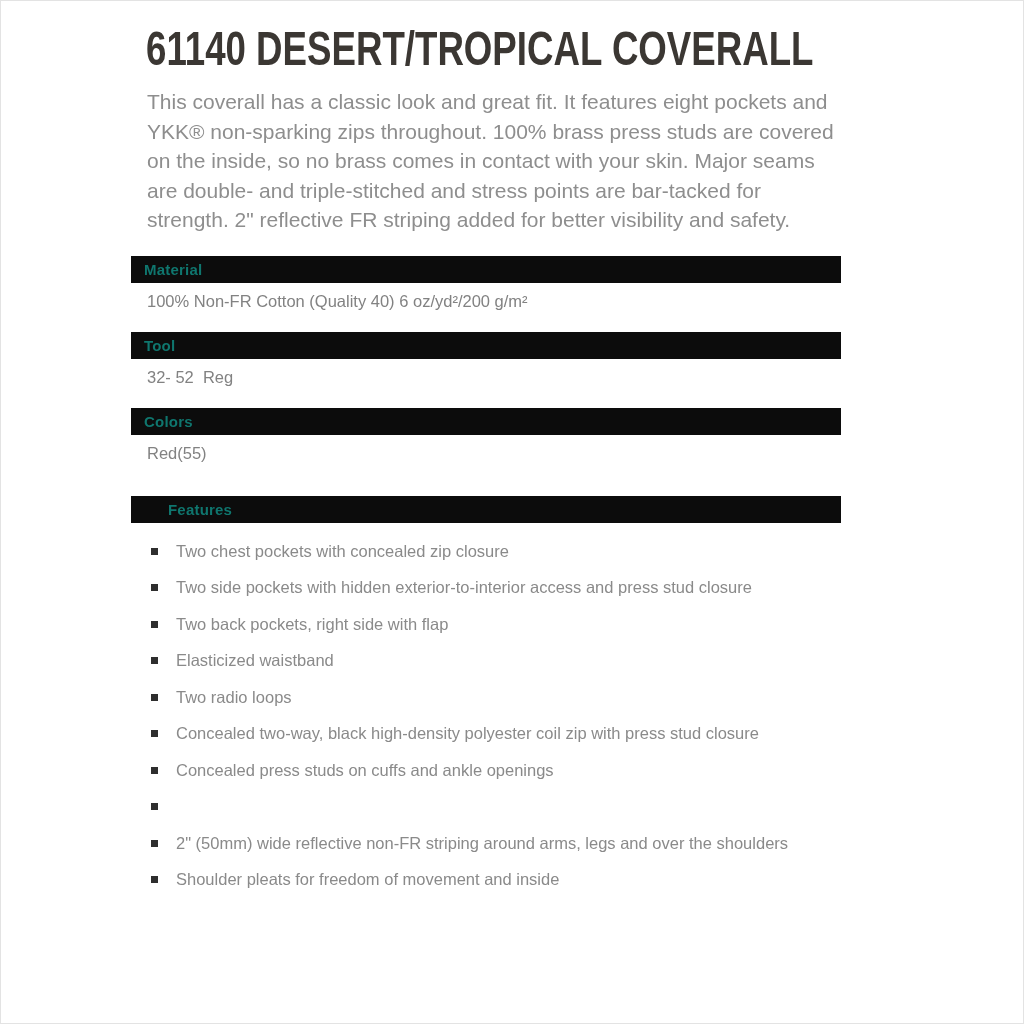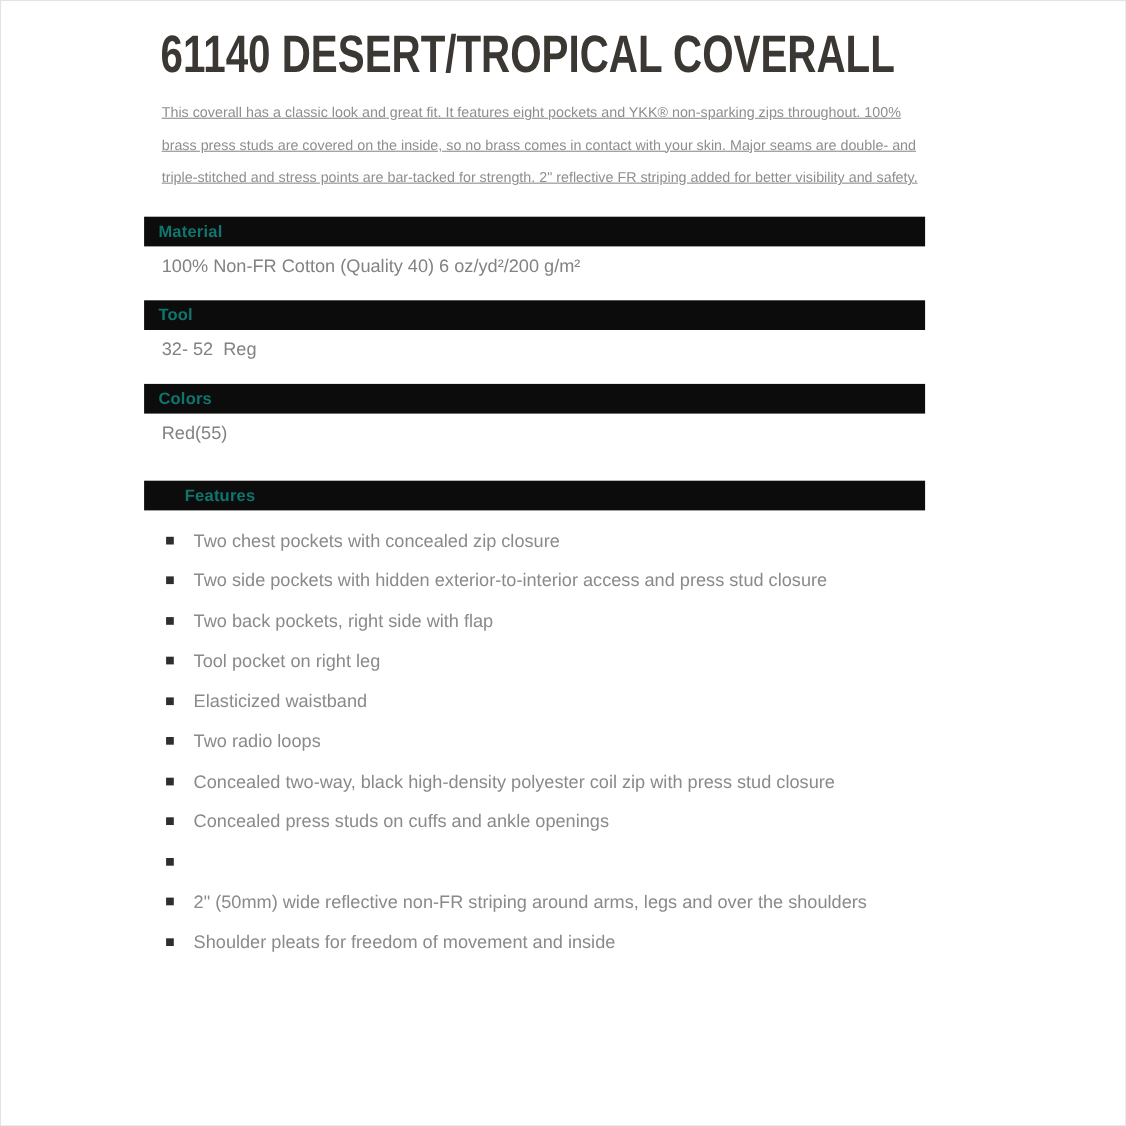--- a/index.html
+++ b/index.html
@@ -34,25 +34,24 @@
     transform-origin: left center;
     font-size: 47px;
     font-weight: 700;
     letter-spacing: 0px;
     color: #3b3733;
   }
   .desc {
     margin: 14px 0 0 0;
     padding-left: 16px;
     padding-right: 4px;
-    font-size: 13px;
+    font-size: 21px;
     line-height: 29.5px;
     color: #8e8e8e;
     width: 700px;
-    text-decoration: underline;
   }
   .bar {
     margin-top: 21px;
     height: 27px;
     background: #0c0c0c;
     color: #0f766e;
     display: flex;
     align-items: center;
     padding-left: 13px;
     box-sizing: border-box;
@@ -124,21 +123,20 @@
   <p class="val">Red(55)</p>
 
   <div class="bar features-bar">
     <span>Features</span>
   </div>
 
   <ul class="features">
     <li><span class="sq"></span><span>Two chest pockets with concealed zip closure</span></li>
     <li><span class="sq"></span><span>Two side pockets with hidden exterior-to-interior access and press stud closure</span></li>
     <li><span class="sq"></span><span>Two back pockets, right side with flap</span></li>
-    <li><span class="sq"></span><span>Tool pocket on right leg</span></li>
     <li><span class="sq"></span><span>Elasticized waistband</span></li>
     <li><span class="sq"></span><span>Two radio loops</span></li>
     <li><span class="sq"></span><span>Concealed two-way, black high-density polyester coil zip with press stud closure</span></li>
     <li><span class="sq"></span><span>Concealed press studs on cuffs and ankle openings</span></li>
     <li><span class="sq"></span></li>
     <li><span class="sq"></span><span>2" (50mm) wide reflective non-FR striping around arms, legs and over the shoulders</span></li>
     <li><span class="sq"></span><span>Shoulder pleats for freedom of movement and inside</span></li>
   </ul>
 
 </div>

